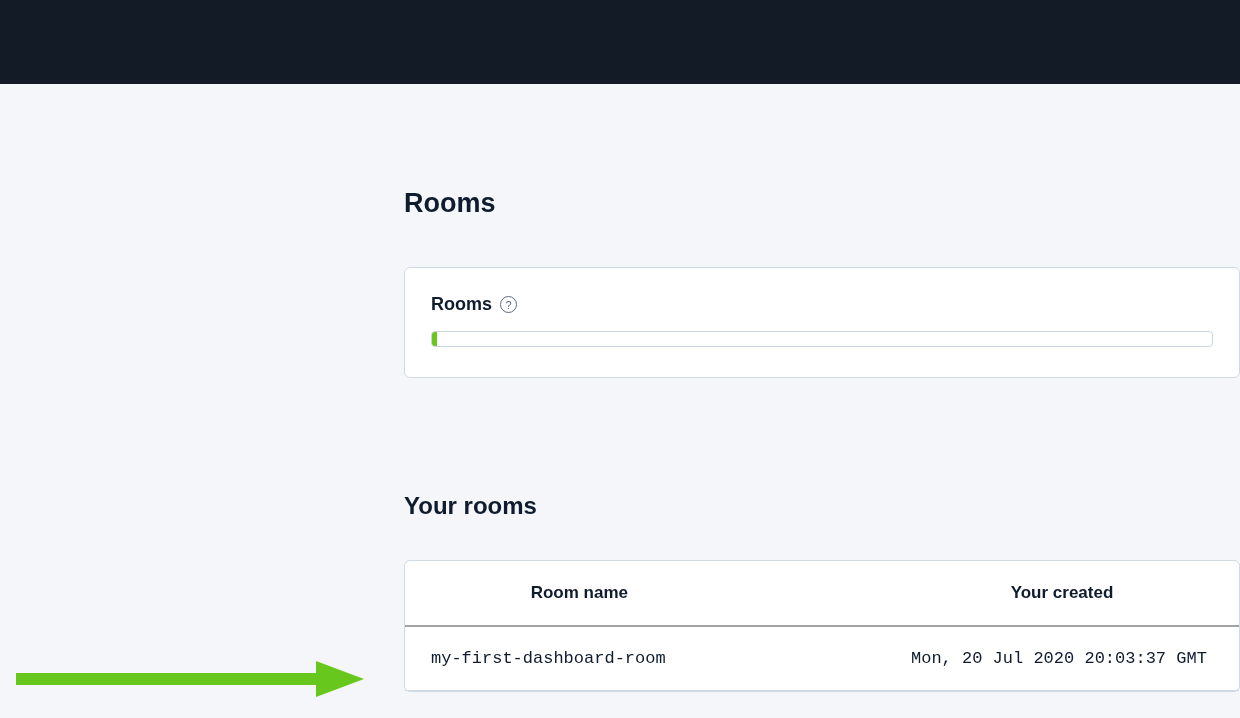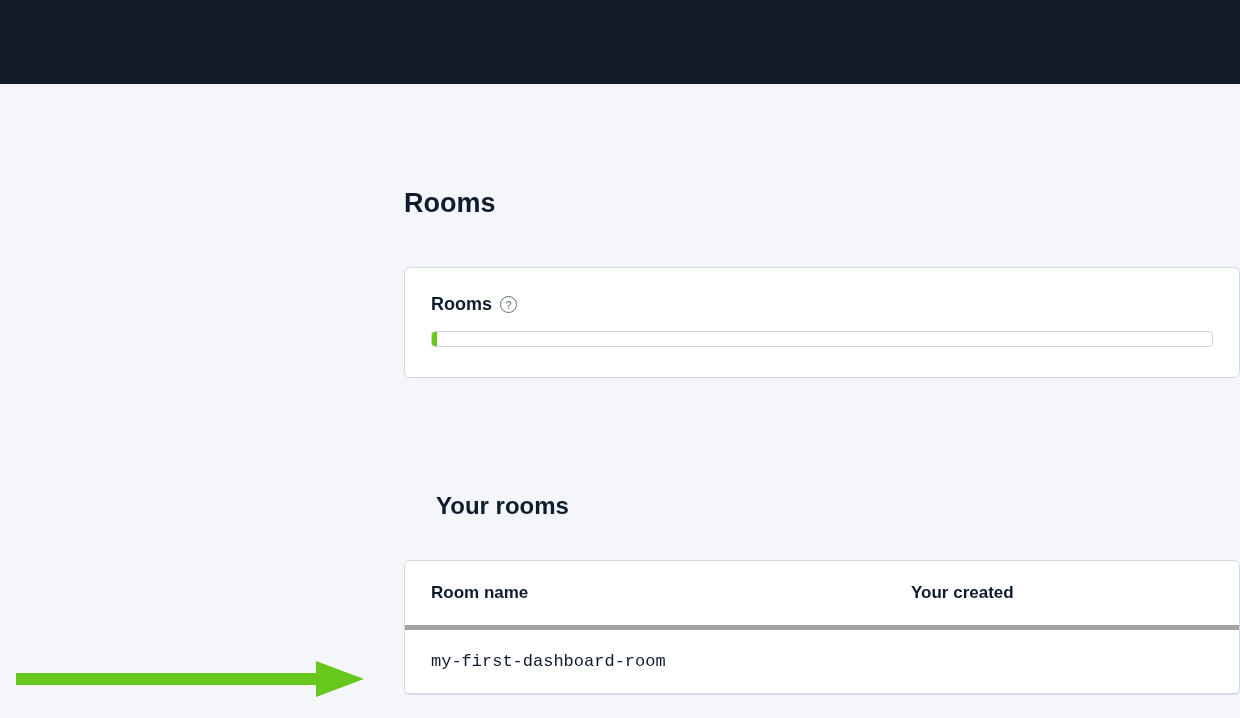--- a/index.html
+++ b/index.html
@@ -80,32 +80,32 @@
       margin-top: 24px;
     }
     .your-rooms-section {
       margin-top: 114px;
     }
     .your-rooms-title {
       font-size: 24px;
       font-weight: 700;
       color: #0f1c2e;
       margin-bottom: 40px;
-      margin-left: 32px;
     }
     .table-card {
       background: #ffffff;
       border: 1px solid #d0dae5;
       border-radius: 6px;
       width: 836px;
     }
     .table-header {
       display: flex;
       padding: 22px 26px;
-      border-bottom: 5px solid #a3a3a3;
+      border-bottom: 2px solid #a3a3a3;
+      justify-content: center;
     }
     .th-name {
       font-size: 17px;
       font-weight: 700;
       color: #0f1c2e;
       width: 480px;
     }
     .th-date {
       font-size: 17px;
       font-weight: 700;
@@ -155,20 +155,21 @@
   <div class="your-rooms-section">
     <h2 class="your-rooms-title">Your rooms</h2>
 
     <div class="table-card">
       <div class="table-header">
         <div class="th-name">Room name</div>
         <div class="th-date">Your created</div>
       </div>
       <div class="table-row">
         <div class="td-name">my-first-dashboard-room</div>
+        <div class="td-date">Mon, 20 Jul 2020 20:03:37 GMT</div>
       </div>
     </div>
   </div>
 
 </div>
 
 <div class="arrow-annotation">
   <svg width="350" height="40" viewBox="0 0 350 40">
     <line x1="0" y1="20" x2="310" y2="20" stroke="#68c71d" stroke-width="12"></line>
     <polygon points="300,2 348,20 300,38" fill="#68c71d"></polygon>

